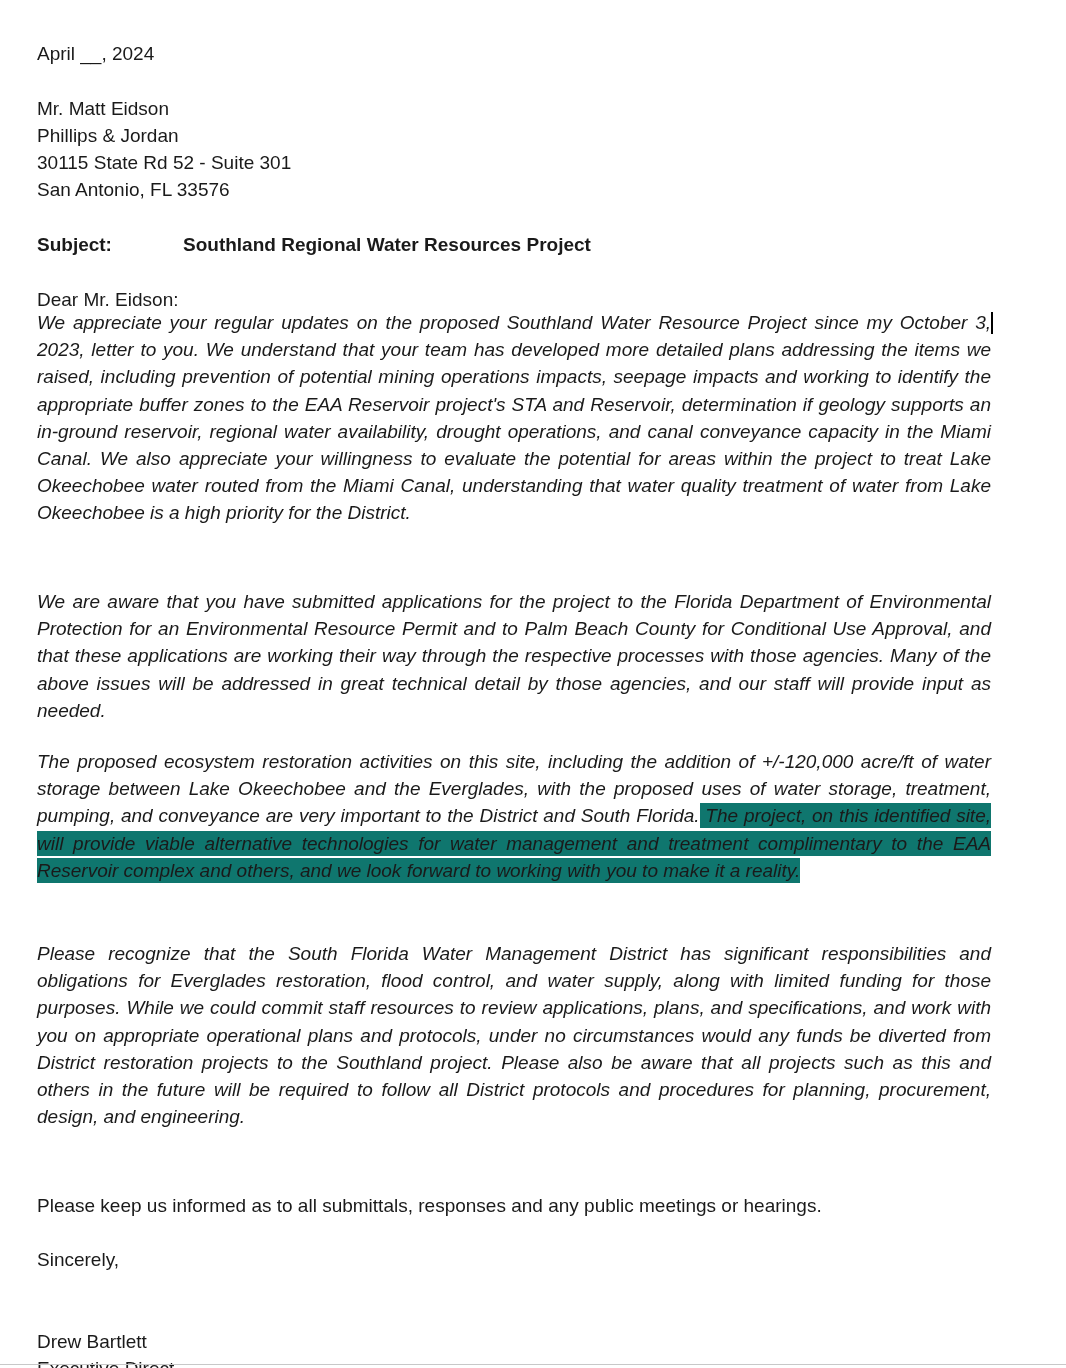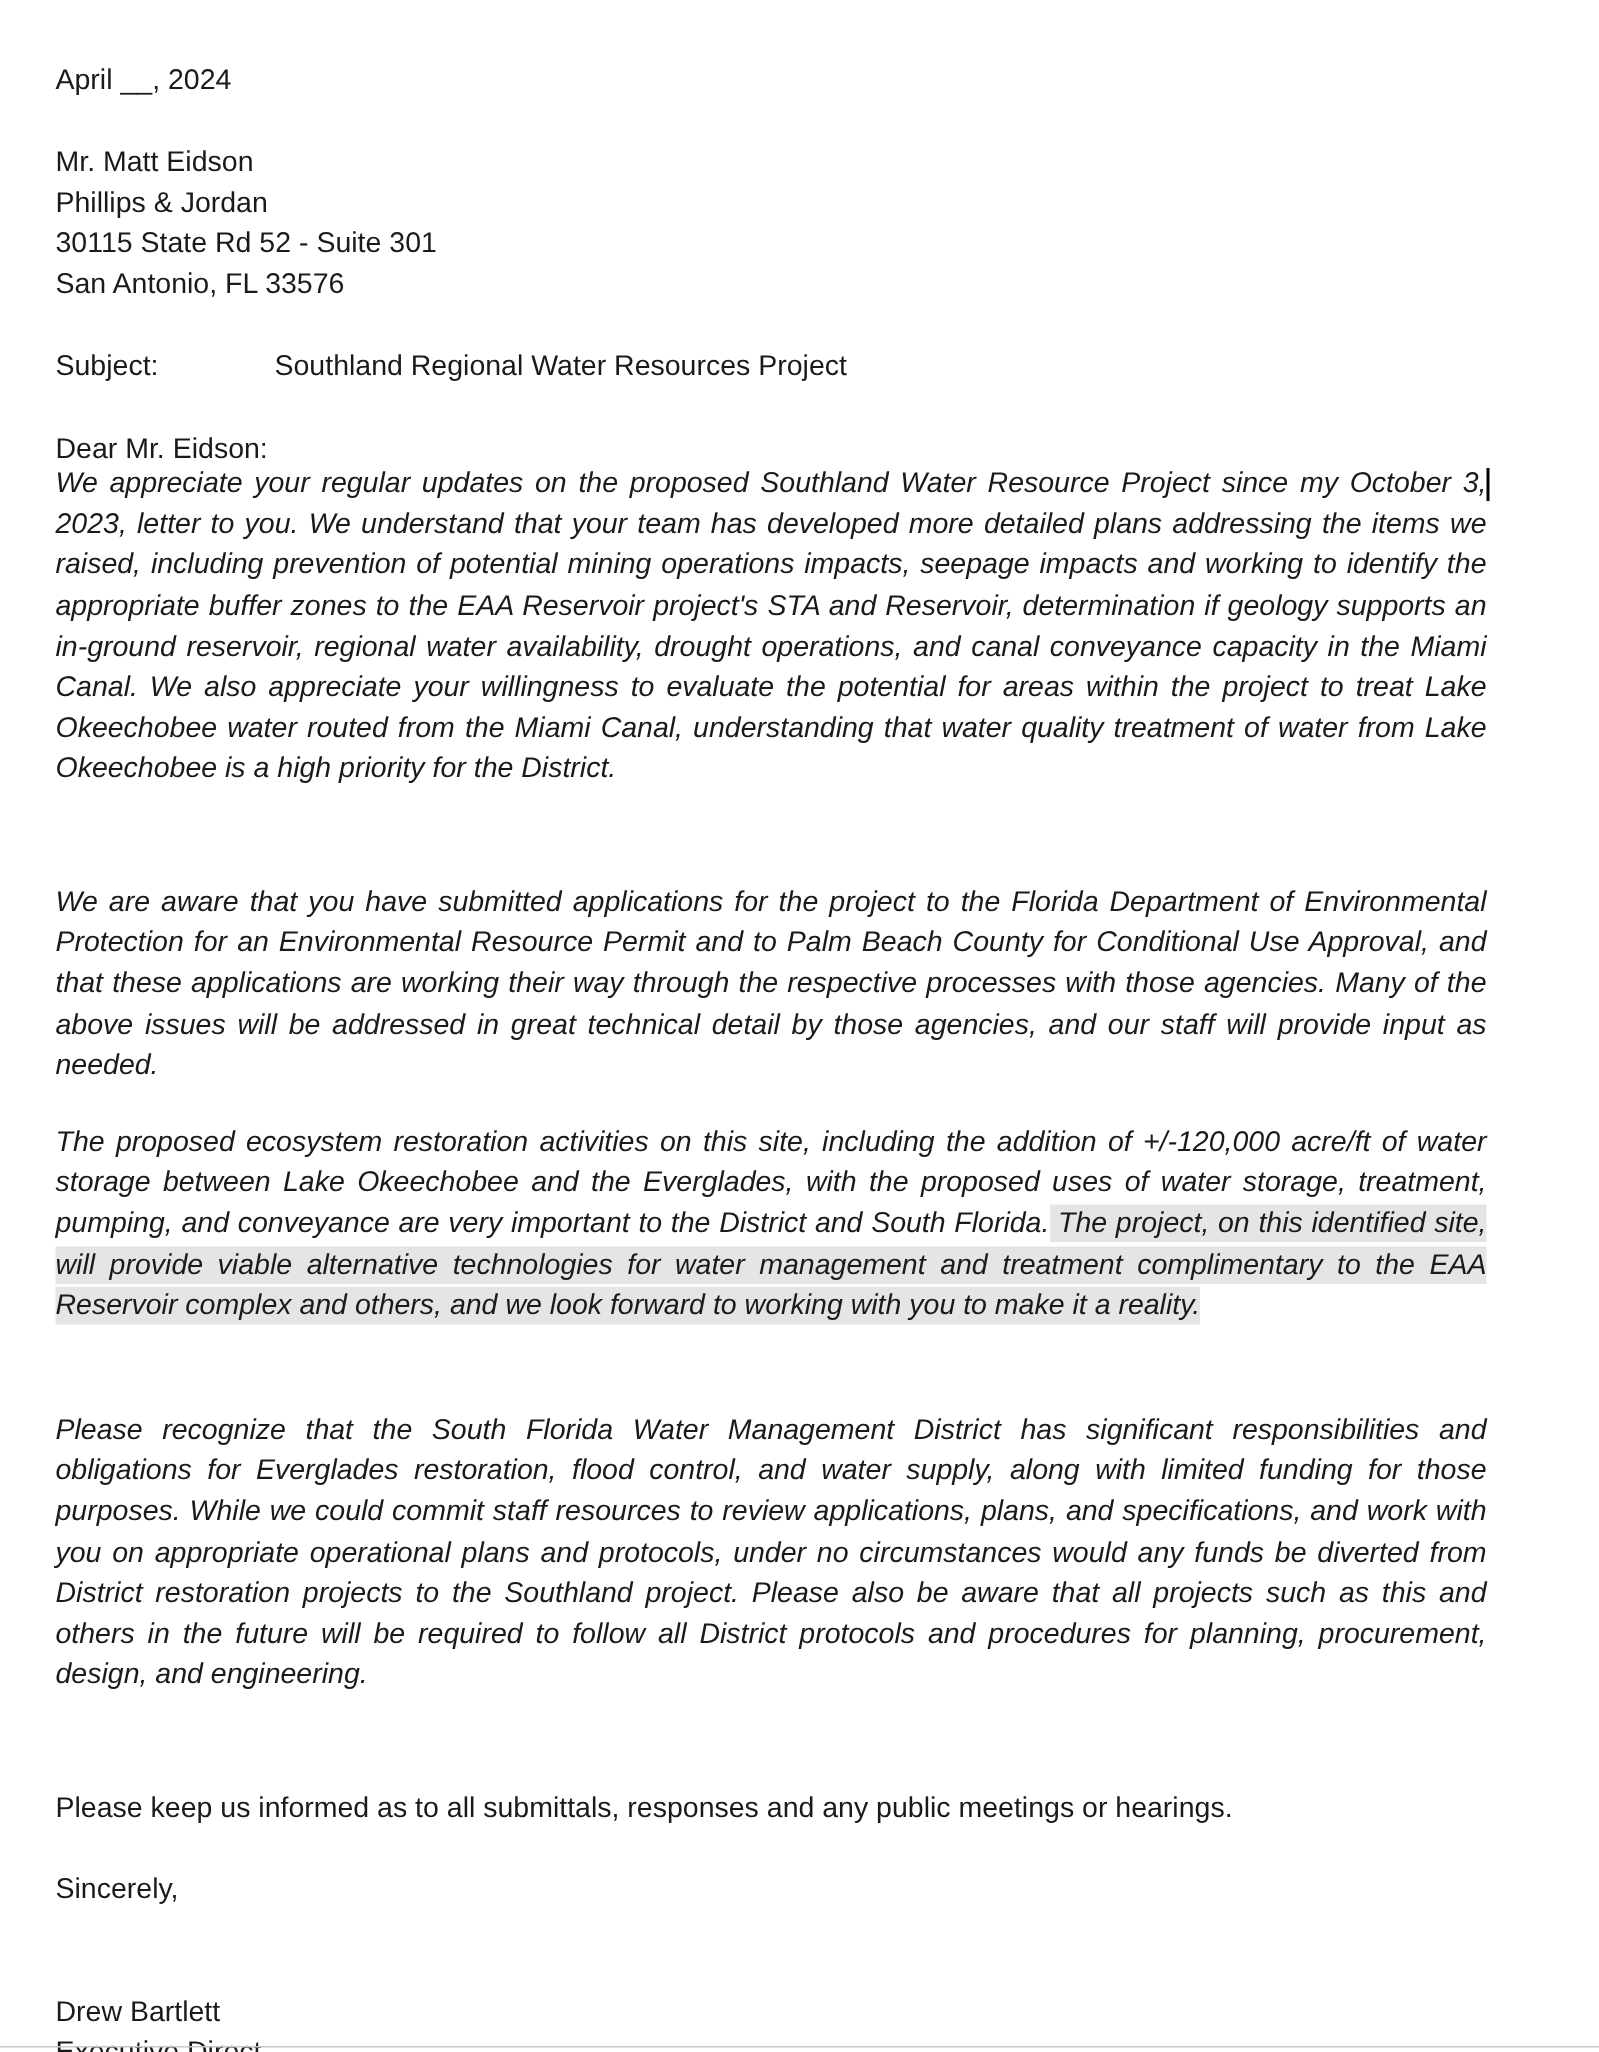--- a/index.html
+++ b/index.html
@@ -2,22 +2,22 @@
 <html><head>
 <meta charset="utf-8">
 <style>
   html, body { margin: 0; padding: 0; background: #ffffff; }
   body {
     width: 1066px; height: 1368px; position: relative; overflow: hidden;
     font-family: "Liberation Sans", sans-serif; color: #1a1a1a;
   }
   .line { position: absolute; left: 37px; font-size: 19px; line-height: 27px; white-space: nowrap; margin-top: 32px; }
   .para { position: absolute; left: 37px; width: 954px; font-size: 19px; line-height: 27.2px; text-align: justify; font-style: italic; }
-  .bold { font-weight: normal; }
-  .hl { background: #e5e5e5; padding: 2px 0; box-decoration-break: clone; -webkit-box-decoration-break: clone; }
+  .bold { font-weight: bold; }
+  .hl { background: #0f766e; padding: 2px 0; box-decoration-break: clone; -webkit-box-decoration-break: clone; }
   .cursor { display: inline-block; width: 2px; height: 22px; background: #000; vertical-align: -4px; margin-left: 1px; }
   .bottom-rule { position: absolute; left: 0; top: 1364px; width: 1066px; height: 1px; background: #c8c8c8; }
 </style>
 </head>
 <body>
 
 <div>
   <div class="line" style="top:8px">April __, 2024</div>
 
   <div class="line" style="top:63px">Mr. Matt Eidson</div>

